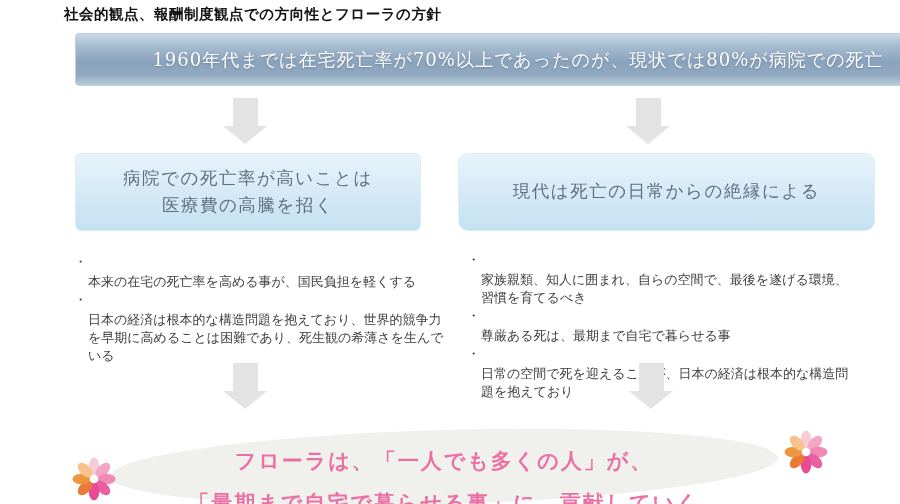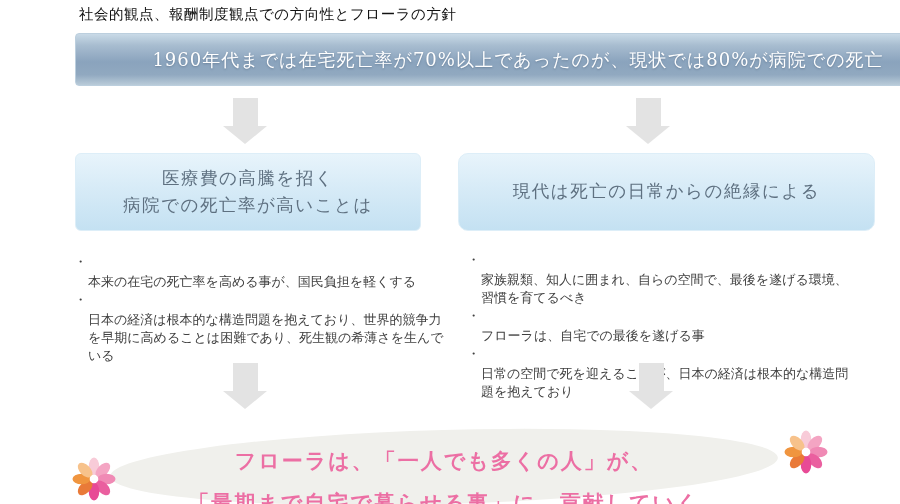--- a/index.html
+++ b/index.html
@@ -1,22 +1,22 @@
 <!DOCTYPE html>
 <html><head>
 <meta charset="utf-8">
 <style>
   html,body{margin:0;padding:0;}
   body{
     width:900px;height:504px;position:relative;overflow:hidden;
     background:#ffffff;font-family:"DejaVu Serif", serif;
   }
   .page-title{
-    position:absolute;left:79px;top:5px;
-    font-size:14.5px;font-weight:normal;color:#111;letter-spacing:0.5px;
+    position:absolute;left:64px;top:5px;
+    font-size:14.5px;font-weight:bold;color:#111;letter-spacing:0.5px;
   }
   .banner{
     position:absolute;left:75px;top:33px;width:886px;height:53px;
     box-sizing:border-box;border-radius:4px;
     border:1px solid #bccfde;
     background:linear-gradient(180deg,#c9dae7 0%,#a8bdd0 22%,#8aa3bd 55%,#91a9c0 80%,#b9cbd9 100%);
     display:flex;align-items:center;justify-content:center;
   }
   .banner-text{
     color:#ffffff;font-size:18px;letter-spacing:1px;
@@ -72,22 +72,22 @@
 <div class="arrow r1a">
   <div class="arrow-stem"></div>
   <div class="arrow-head"></div>
 </div>
 <div class="arrow r1b">
   <div class="arrow-stem"></div>
   <div class="arrow-head"></div>
 </div>
 
 <div class="info-box left">
+  <div>病院での死亡率が高いことは</div>
   <div>医療費の高騰を招く</div>
-  <div>病院での死亡率が高いことは</div>
 </div>
 
 <div class="info-box right">
   <div>現代は死亡の日常からの絶縁による</div>
 </div>
 
 <div class="bullets left">
   <div class="bullet">
     <span class="bullet-marker">・</span>
     <span class="bullet-text">本来の在宅の死亡率を高める事が、国民負担を軽くする</span>
@@ -98,21 +98,21 @@
   </div>
 </div>
 
 <div class="bullets right">
   <div class="bullet">
     <span class="bullet-marker">・</span>
     <span class="bullet-text">家族親類、知人に囲まれ、自らの空間で、最後を遂げる環境、習慣を育てるべき</span>
   </div>
   <div class="bullet">
     <span class="bullet-marker">・</span>
-    <span class="bullet-text">フローラは、自宅での最後を遂げる事</span>
+    <span class="bullet-text">尊厳ある死は、最期まで自宅で暮らせる事</span>
   </div>
   <div class="bullet">
     <span class="bullet-marker">・</span>
     <span class="bullet-text">日常の空間で死を迎えることが、日本の経済は根本的な構造問題を抱えており</span>
   </div>
 </div>
 
 <div class="arrow r2a">
   <div class="arrow-stem"></div>
   <div class="arrow-head"></div>

